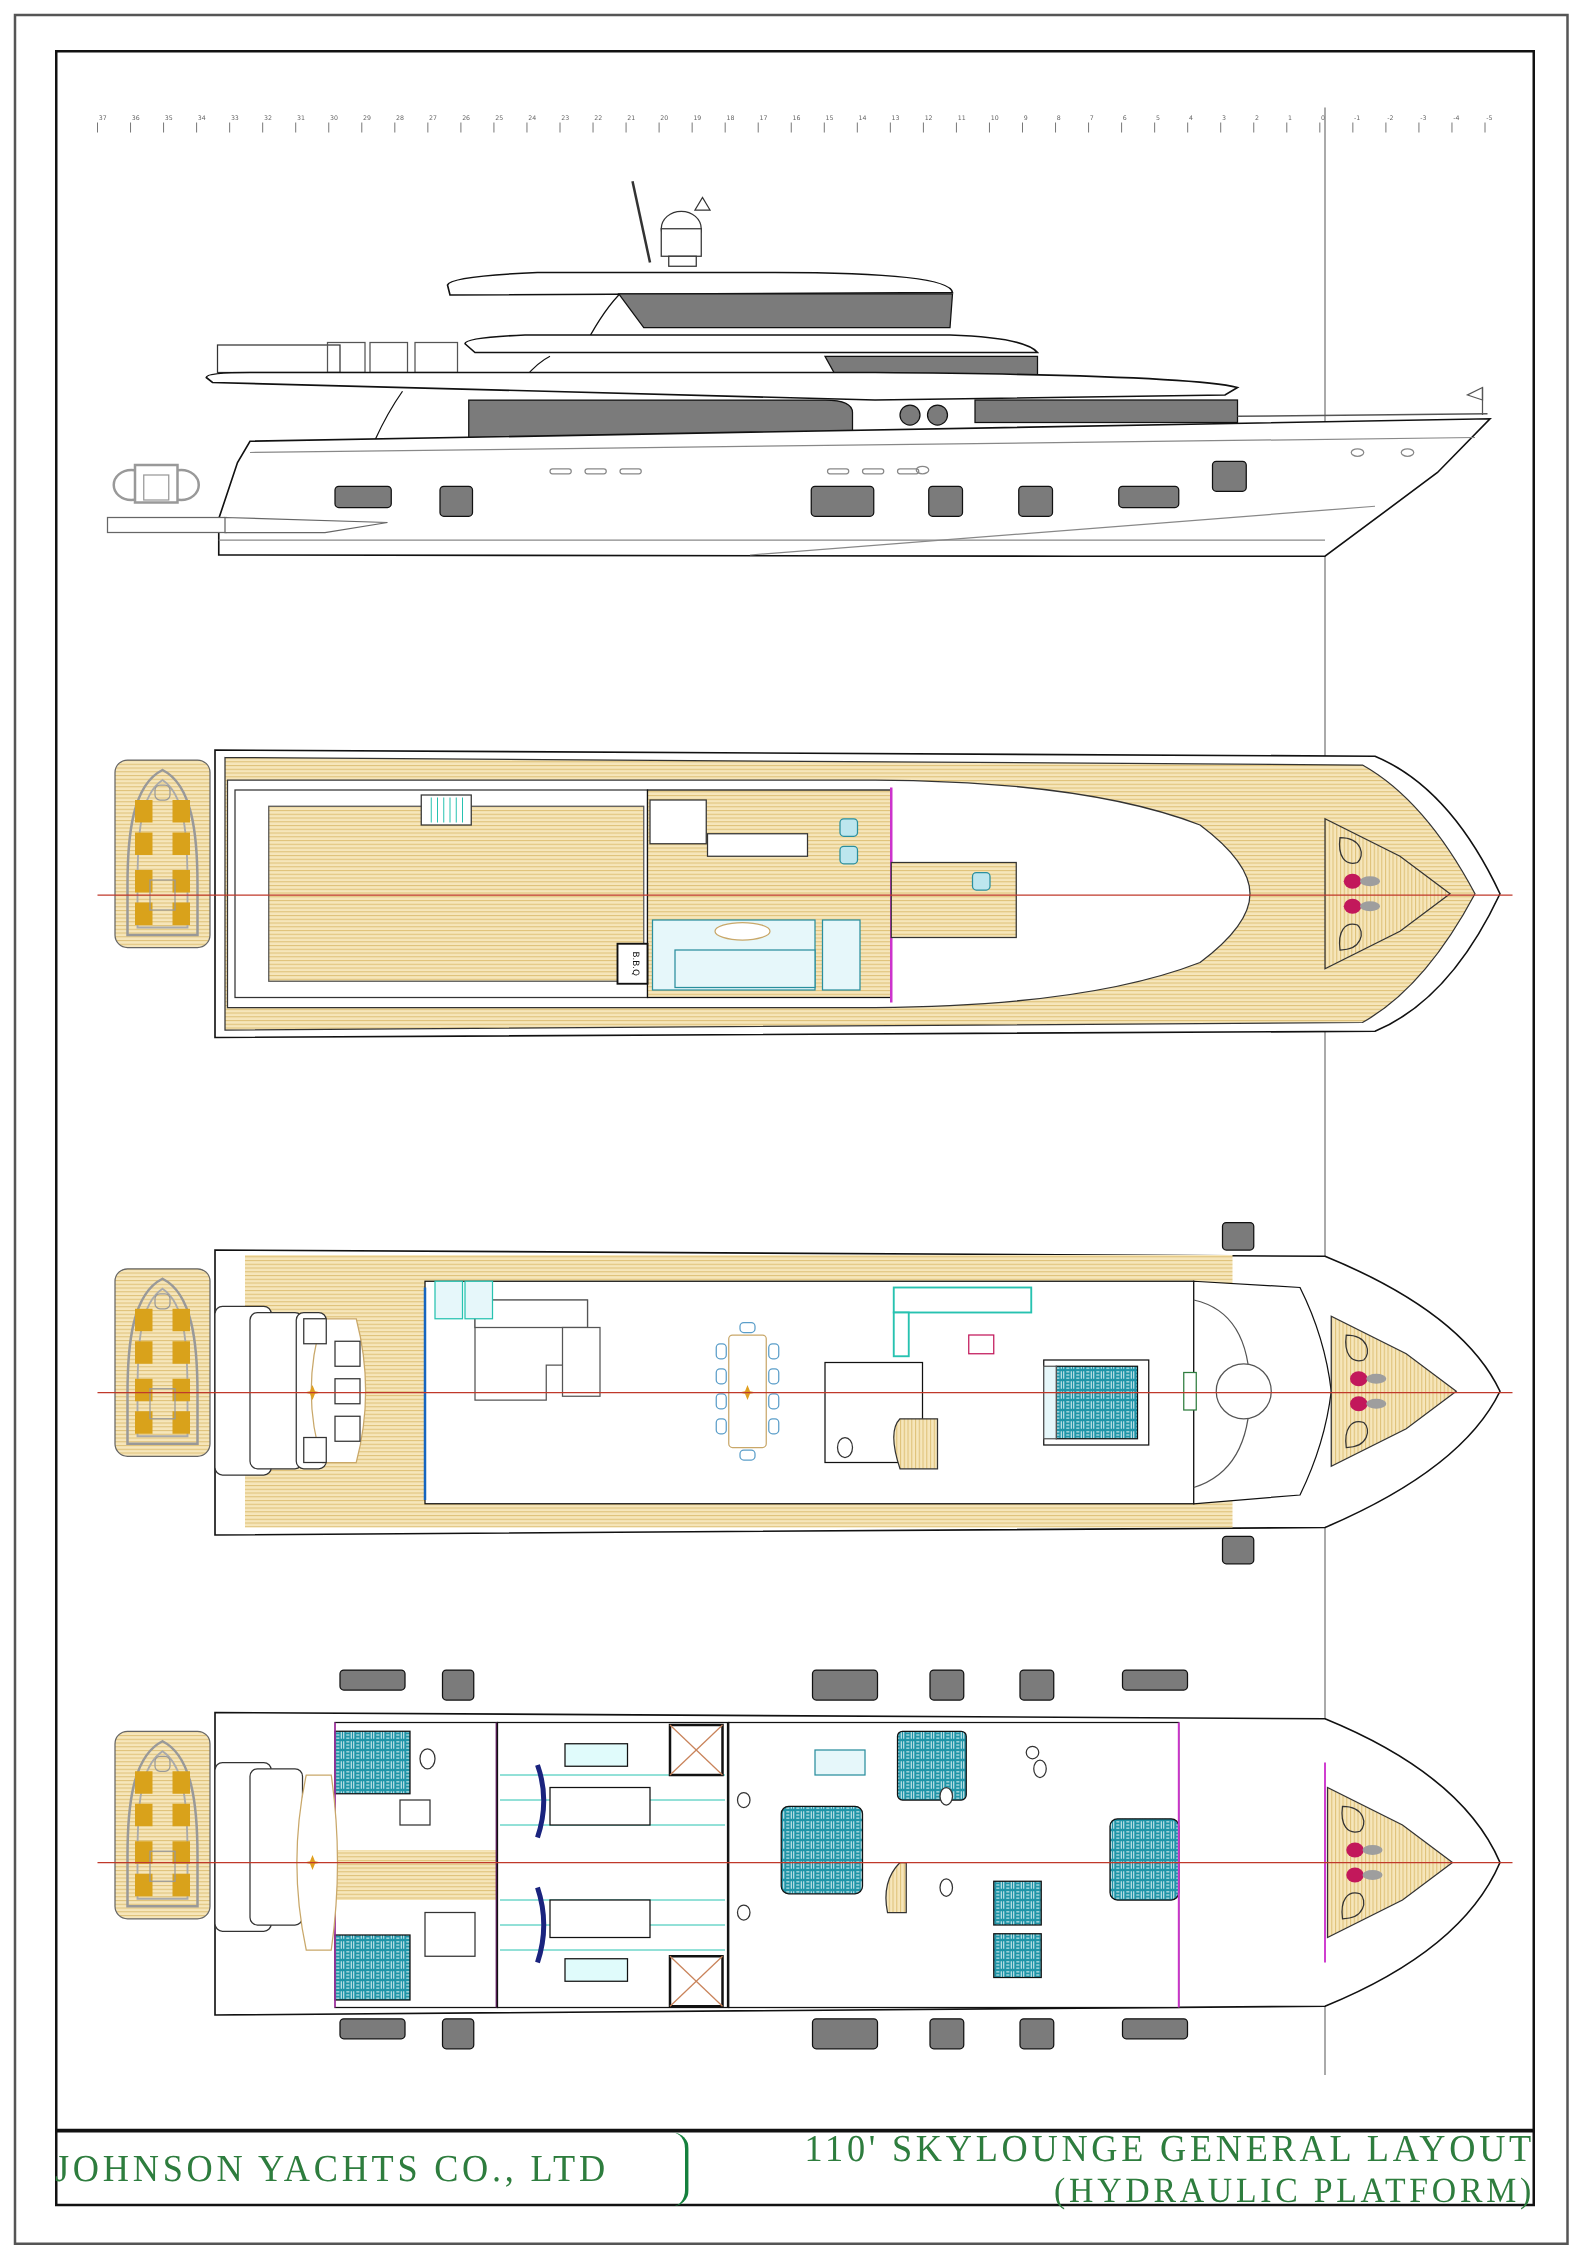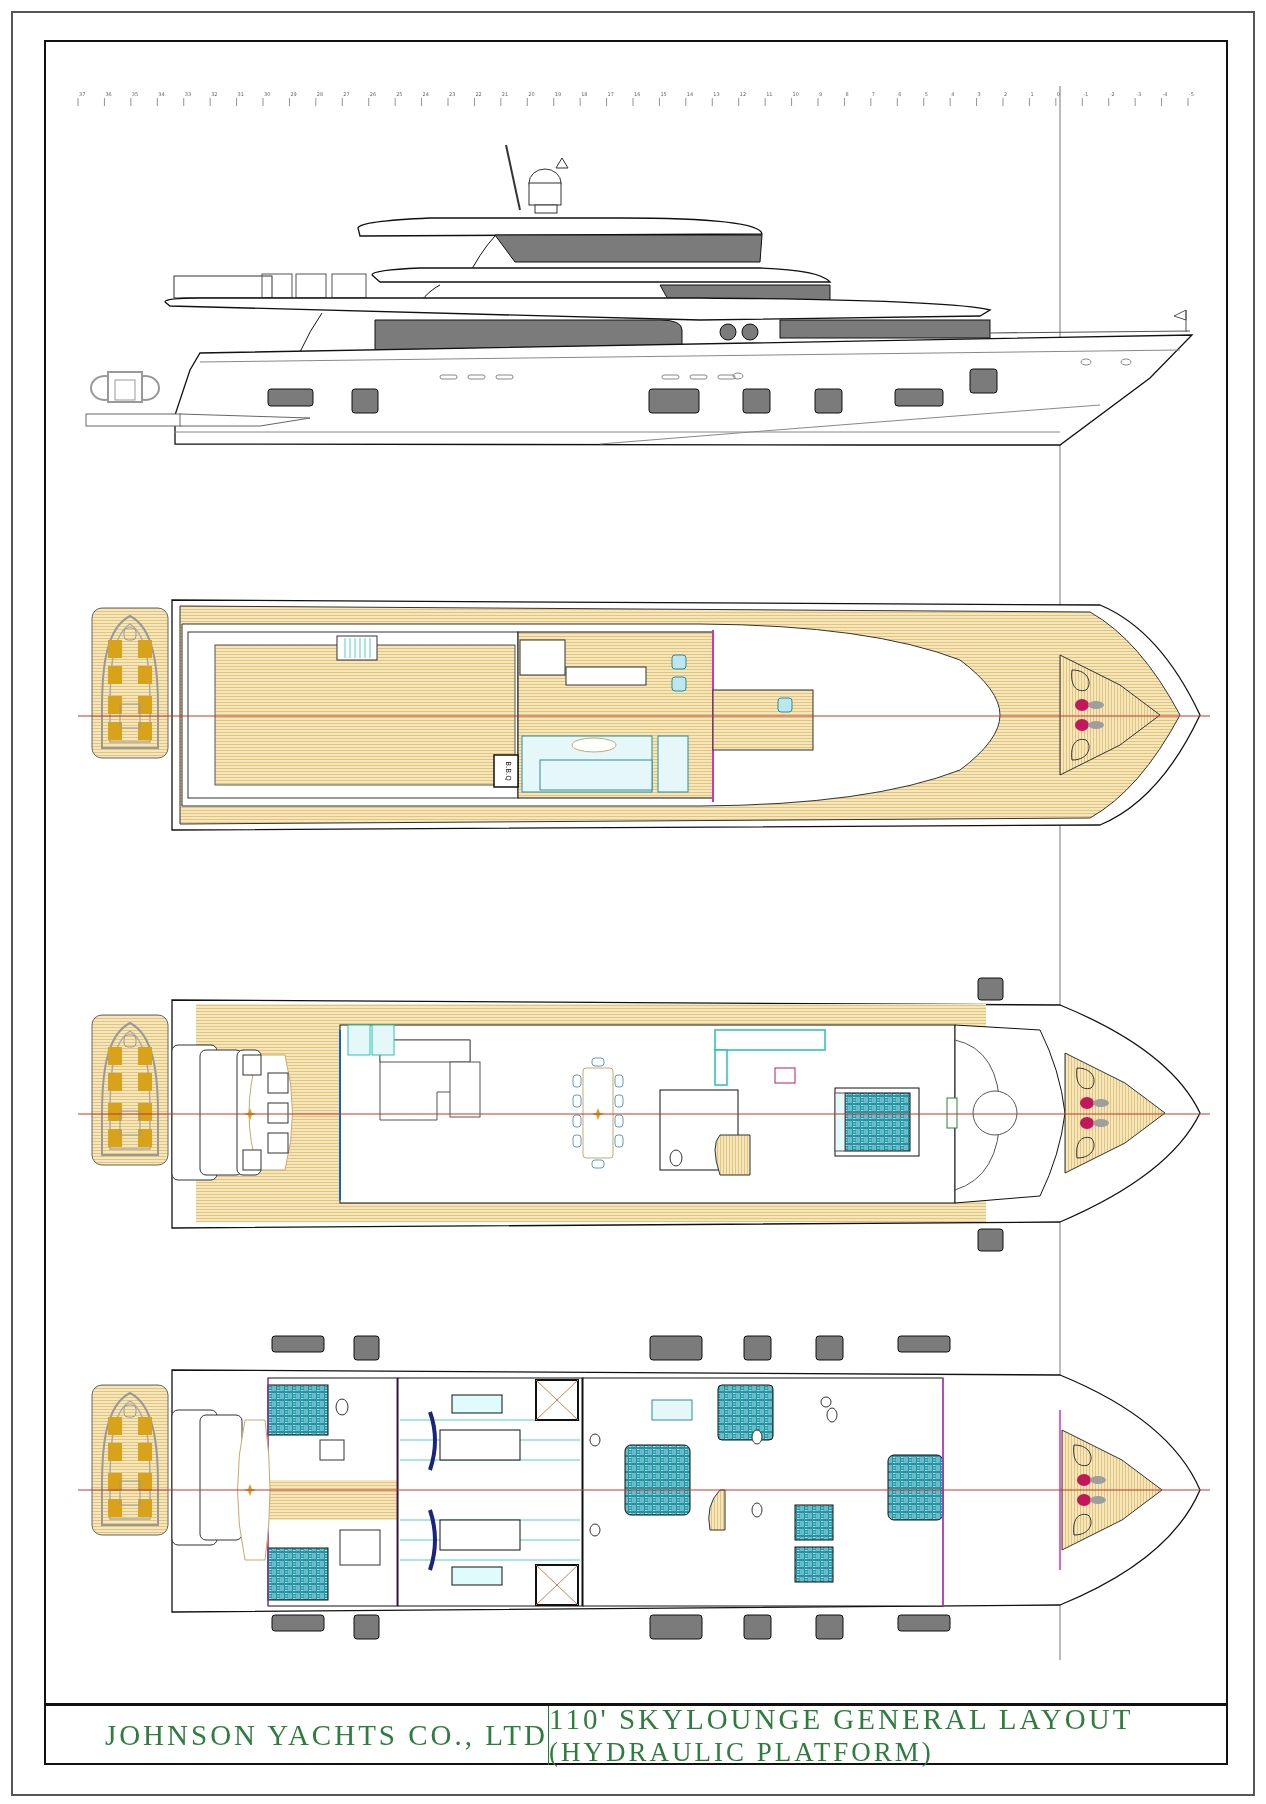--- a/index.html
+++ b/index.html
@@ -1,22 +1,22 @@
 <!DOCTYPE html>
 <html><head>
 <meta charset="utf-8">
 <style>
   html,body{margin:0;padding:0;background:#ffffff;}
   body{width:1266px;height:1804px;position:relative;overflow:hidden;font-family:"Liberation Serif",serif;}
   .outer{position:absolute;left:11px;top:11px;width:1244px;height:1785px;border:2px solid #555;box-sizing:border-box;}
   .inner{position:absolute;left:44px;top:40px;width:1184px;height:1725px;border:2px solid #111;box-sizing:border-box;}
   svg.drawing{position:absolute;left:0;top:0;}
   .title-block{position:absolute;left:44px;top:1703px;width:1184px;height:62px;border-top:3px solid #111;box-sizing:border-box;display:flex;}
-  .tb-left{width:504px;border-right:1px solid #15803d;display:flex;align-items:center;justify-content:flex-end;}
-  .tb-right{flex:1;display:flex;flex-direction:column;align-items:flex-start;justify-content:center;line-height:1.15;}
+  .tb-left{width:504px;border-right:3px solid #15803d;display:flex;align-items:center;justify-content:flex-start;border-radius:13px;}
+  .tb-right{flex:1;display:flex;flex-direction:column;align-items:flex-end;justify-content:center;line-height:1.15;}
   .tb-text{color:#2e7d3e;font-family:"Liberation Serif",serif;font-size:29px;letter-spacing:3px;transform:scaleY(1.05);white-space:nowrap;}
   .tb-text.small{font-size:27px;}
   .ruler-label{font-family:"DejaVu Sans",sans-serif;font-size:5px;fill:#666;}
   .bbq{font-family:"DejaVu Sans",sans-serif;font-size:7px;fill:#111;}
 </style>
 </head>
 <body>
 
 <div class="outer"></div>
 <div class="inner"></div>

